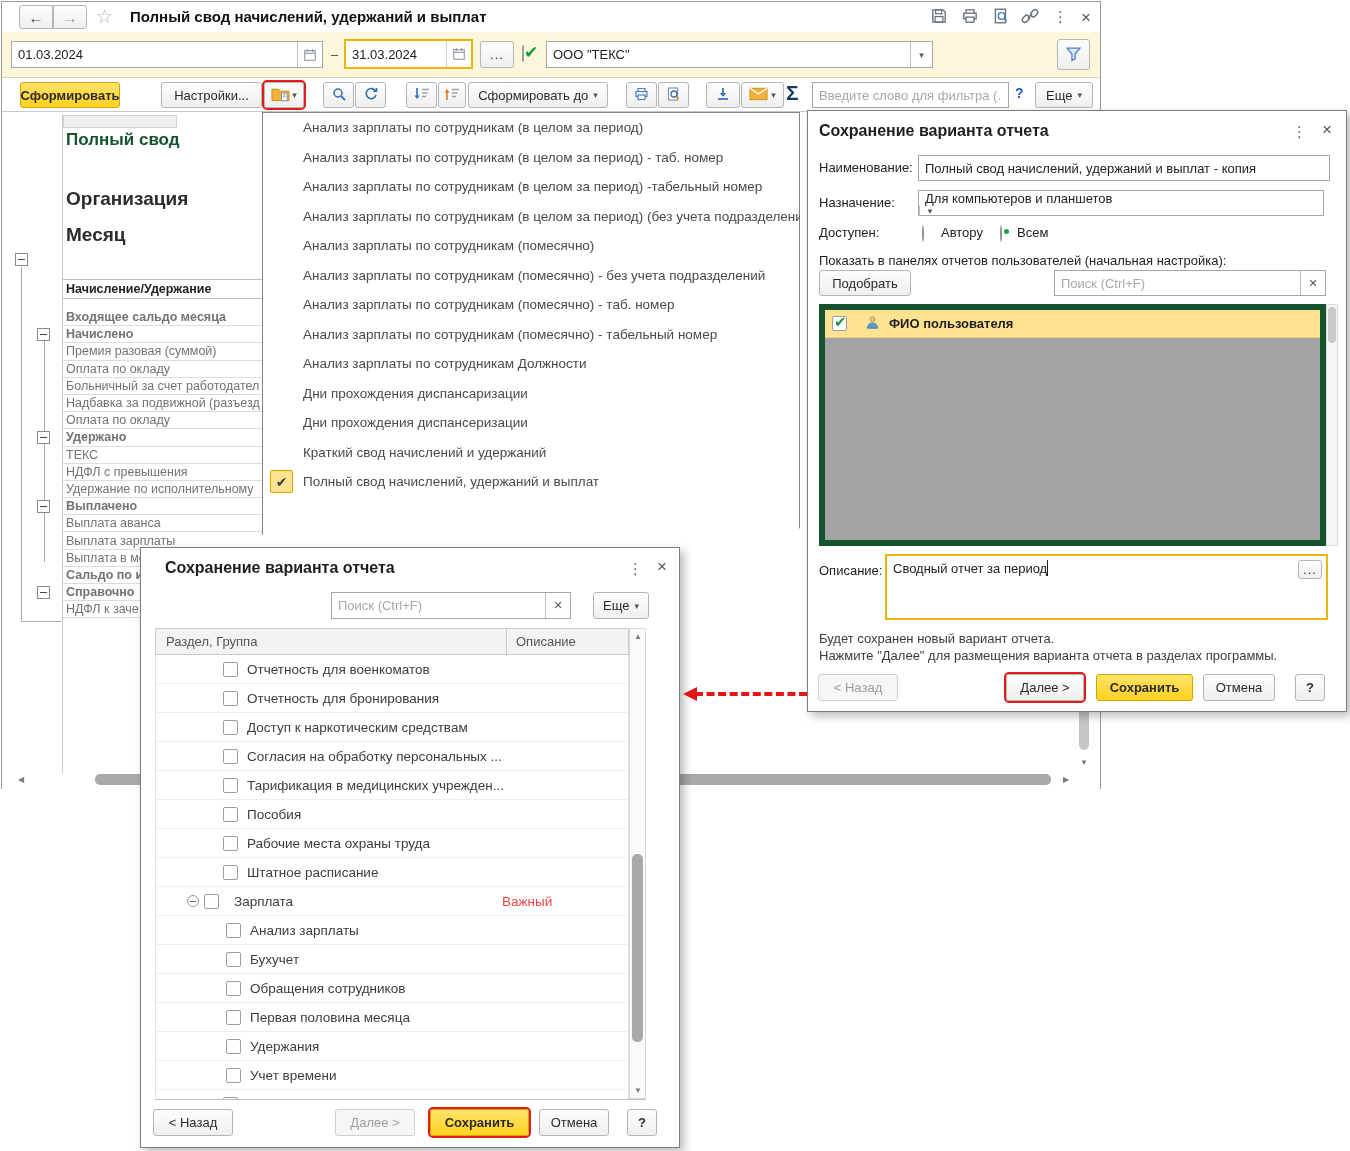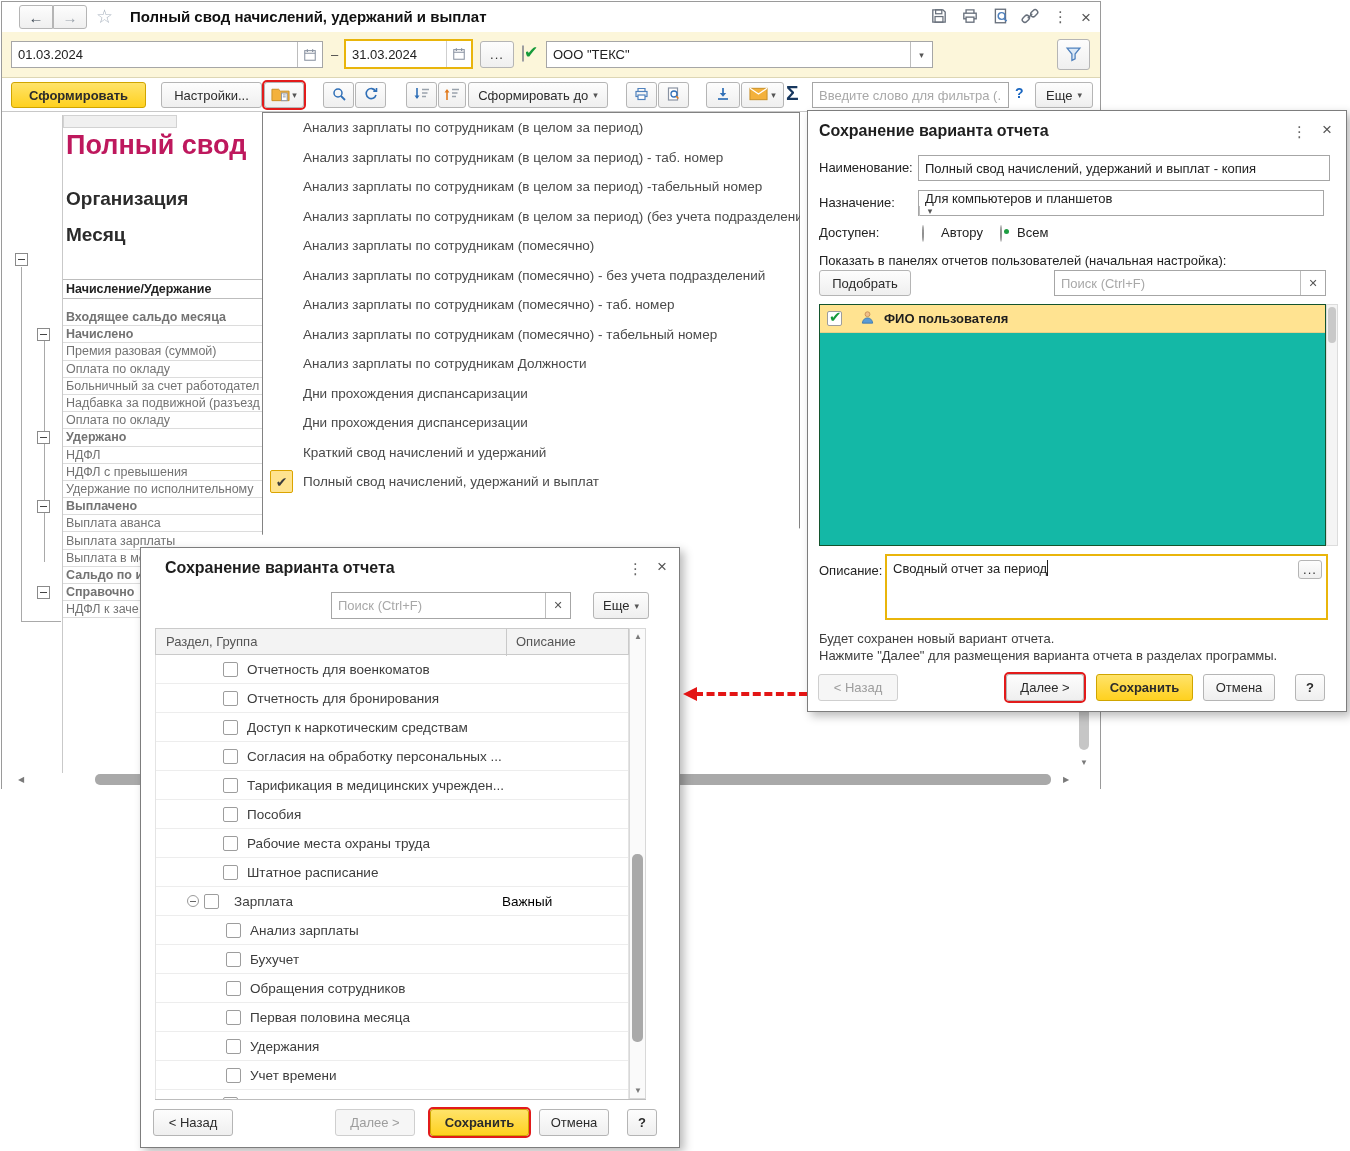--- a/index.html
+++ b/index.html
@@ -56,21 +56,21 @@
   .rep-row.group{font-weight:bold;}
   .rep-row .rep-exp{display:none;position:absolute;left:-26px;top:2px;}
   .rep-row.expander .rep-exp{display:flex;position:absolute;}
   .rep-row.expander{overflow:visible;}
   .rep-row.expander .lbl{overflow:hidden;}
   
   .sec-row{height:29px;display:flex;align-items:center;border-bottom:1px solid #ededed;position:relative;font-size:13.5px;color:#3d3d3d;box-sizing:border-box;}
   .sec-row .exp{display:none;position:absolute;left:31px;top:8px;}
   .sec-row .cb{position:absolute;left:67px;}
   .sec-row .lbl{position:absolute;left:91px;white-space:nowrap;}
-  .sec-row .imp{position:absolute;left:346px;color:#000000;}
+  .sec-row .imp{position:absolute;left:346px;color:#ef4444;}
   .sec-row.parent .exp{display:flex;}
   .sec-row.parent .cb{left:48px;}
   .sec-row.parent .lbl{left:78px;}
   .sec-row.child .cb{left:70px;}
   .sec-row.child .lbl{left:94px;}
   
   .sb-thumb{background:#a9a9a9;border-radius:5px;}
   .sb-arrow{color:#7a7a7a;font-size:8px;line-height:1;}
   
   .vline{background:#c9c9c9;width:1px;position:absolute;}
@@ -162,21 +162,21 @@
           </span>
       </div>
       <div class="btn abs" style="left:1055px;top:7px;width:33px;height:31px;">
         <span><svg width="17" height="17" viewBox="0 0 16 16">
               <path d="M2 3h12L9.5 8.5V13l-3 1.5V8.5z" fill="#dce9f7" stroke="#4f81bd" stroke-width="1.2"></path>
             </svg></span>
       </div>
     </div>
 
     <div class="abs" style="left:0;top:76px;width:1098px;height:34px;background:#fff;border-bottom:1px solid #c8c8c8;box-sizing:border-box;">
-      <div class="btn yellow abs" style="left:9px;top:4px;width:135px;height:26px;">
+      <div class="btn yellow abs" style="left:18px;top:4px;width:100px;height:26px;">
           <span>Сформировать</span>
         </div>
       <div class="btn abs" style="left:159px;top:4px;width:101px;height:26px;">
           <span>Настройки...</span>
         </div>
       <div class="btn red-box abs" style="left:262px;top:4px;width:40px;height:26px;">
         <span><svg width="19" height="16" viewBox="0 0 20 16">
               <path d="M1 3h7l2 2h9v10H1z" fill="#f3b13c" stroke="#c78d22"></path>
               <rect x="11" y="7" width="6" height="8" fill="#fff" stroke="#8a93a2"></rect>
               <path d="M12.5 9h3M12.5 11h3" stroke="#8a93a2"></path>
@@ -249,21 +249,21 @@
       <div class="btn abs" style="left:1033px;top:4px;width:58px;height:26px;">
         <span>Еще</span>
           <span class="caret">▾</span>
       </div>
     </div>
 
     <div class="abs" style="left:0;top:110px;width:1098px;height:678px;background:#fff;">
       <div class="vline" style="left:60px;top:3px;height:658px;"></div>
       <div class="abs" style="left:61px;top:3px;width:114px;height:13px;background:#f0f0f0;border:1px solid #d2d2d2;box-sizing:border-box;"></div>
 
-      <div class="abs" style="left:64px;top:18px;font-size:27px;font-weight:bold;color:#be185d;white-space:nowrap;">Полный свод</div>
+      <div class="abs" style="left:64px;top:18px;font-size:17px;font-weight:bold;color:#14532d;white-space:nowrap;">Полный свод</div>
       <div class="abs" style="left:64px;top:76px;font-size:19px;font-weight:bold;color:#2b2b2b;">Организация</div>
       <div class="abs" style="left:64px;top:112px;font-size:19px;font-weight:bold;color:#2b2b2b;">Месяц</div>
 
       <div class="abs flexc" style="left:61px;top:167px;width:201px;height:20px;border-top:1px solid #bdbdbd;border-bottom:1px solid #bdbdbd;box-sizing:border-box;">
         <span style="font-weight:bold;font-size:12.5px;padding-left:3px;">Начисление/Удержание</span>
       </div>
 
       <span class="sqexp abs" style="left:13px;top:141px;"></span>
       <div class="treeline" style="left:19px;top:155px;width:1px;height:355px;"></div>
       <div class="treeline" style="left:19px;top:509px;width:40px;height:1px;"></div>
@@ -298,21 +298,21 @@
           <div class="rep-row">
 
             <span class="lbl">Оплата по окладу</span>
           </div>
           <div class="rep-row group expander">
             <span class="sqexp rep-exp"></span>
             <span class="lbl">Удержано</span>
           </div>
           <div class="rep-row">
 
-            <span class="lbl">НДФЛ</span>
+            <span class="lbl">ТЕКС</span>
           </div>
           <div class="rep-row">
 
             <span class="lbl">НДФЛ с превышения</span>
           </div>
           <div class="rep-row">
 
             <span class="lbl">Удержание по исполнительному</span>
           </div>
           <div class="rep-row group expander">
@@ -584,21 +584,21 @@
 
     <div class="btn abs" style="left:11px;top:159px;width:92px;height:26px;">
         <span>Подобрать</span>
       </div>
     <div class="inputbox abs" style="left:246px;top:159px;width:272px;height:26px;">
       <input placeholder="Поиск (Ctrl+F)" style="">
       <span class="seg" style="font-size:11px;">✕</span>
     </div>
 
     
-    <div class="abs" style="left:11px;top:193px;width:507px;height:242px;border:1px solid #14532d;box-sizing:border-box;background:#14b8a6;">
+    <div class="abs" style="left:11px;top:193px;width:507px;height:242px;border:6px solid #14532d;box-sizing:border-box;background:#a3a3a3;">
       <div class="flexc" style="height:27px;background:#ffe391;border-bottom:1px solid #e8d089;position:relative;">
         <span class="cb checked" style="position:absolute;left:7px;"></span>
         <span class="abs" style="left:40px;top:5px;"><svg width="15" height="15" viewBox="0 0 16 16">
               <circle cx="8" cy="4.5" r="2.6" fill="#f0c08a" stroke="#c89254"></circle>
               <path d="M2.5 14c.5-4 3-5.5 5.5-5.5S13 10 13.5 14z" fill="#5a9bd5" stroke="#3f7ab0"></path>
             </svg></span>
         <span style="position:absolute;left:64px;font-weight:bold;color:#1e1e1e;">ФИО пользователя</span>
       </div>
     </div>
     <div class="abs" style="left:518px;top:193px;width:12px;height:242px;background:#f4f4f4;border:1px solid #dcdcdc;box-sizing:border-box;">

